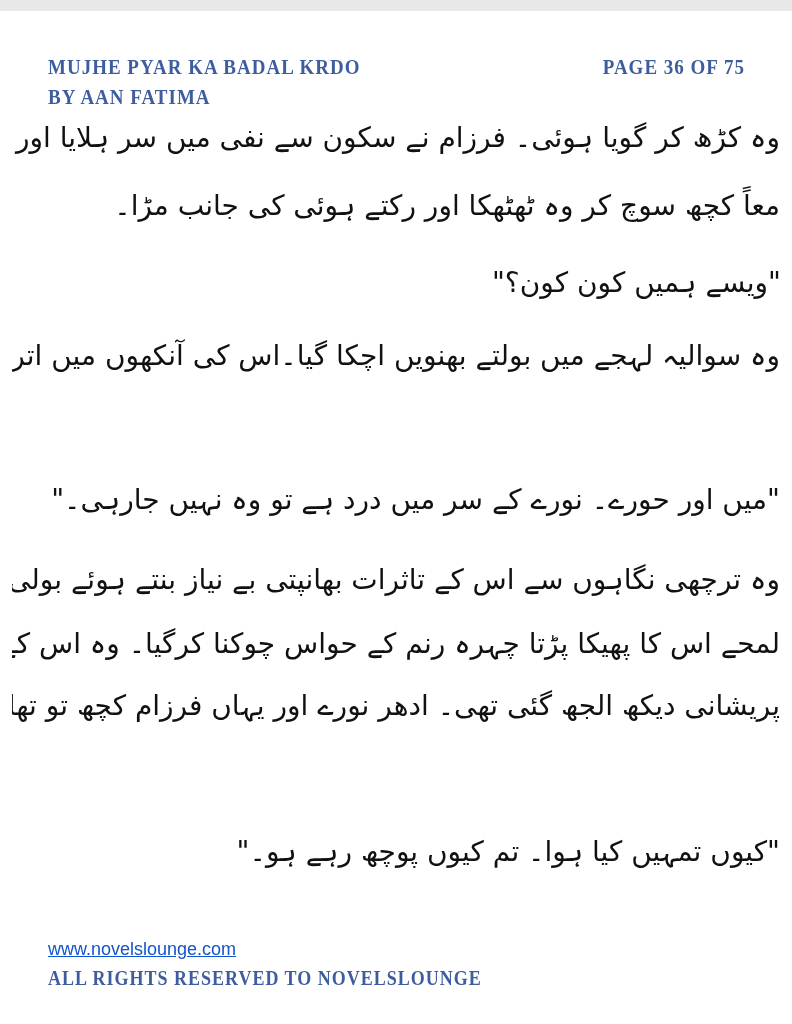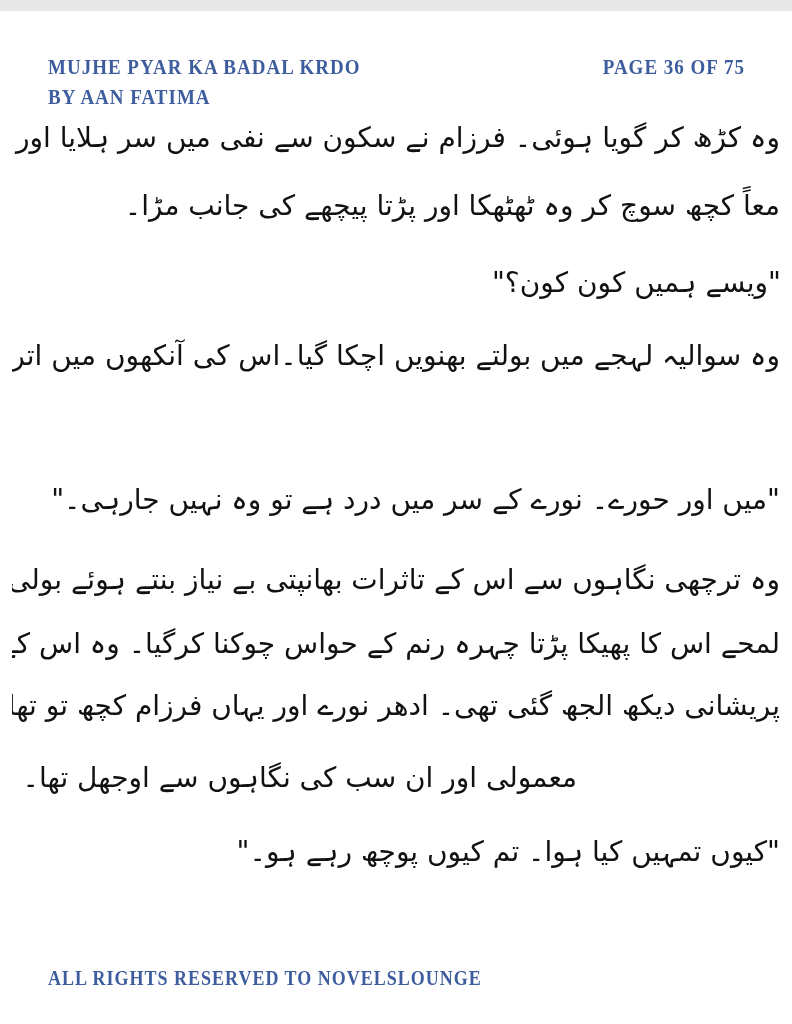--- a/index.html
+++ b/index.html
@@ -93,25 +93,25 @@
 </head>
 <body>
 
 <div class="page">
 
   <div class="hdr-line hdr-title">MUJHE PYAR KA BADAL KRDO</div>
   <div class="hdr-line hdr-byline">BY AAN FATIMA</div>
   <div class="hdr-line hdr-page">PAGE 36 OF 75</div>
 
   <div class="uline l0" lang="ur" dir="rtl">وہ کڑھ کر گویا ہوئی۔ فرزام نے سکون سے نفی میں سر ہلایا اور آگے کی جانب بڑھا</div>
-  <div class="uline l1" lang="ur" dir="rtl">معاً کچھ سوچ کر وہ ٹھٹھکا اور پڑتا پیچھے کی جانب مڑا۔</div>
+  <div class="uline l1" lang="ur" dir="rtl">معاً کچھ سوچ کر وہ ٹھٹھکا اور رکتے ہوئی کی جانب مڑا۔</div>
   <div class="uline l2" lang="ur" dir="rtl">"ویسے ہمیں کون کون؟"</div>
   <div class="uline l3" lang="ur" dir="rtl">وہ سوالیہ لہجے میں بولتے بھنویں اچکا گیا۔اس کی آنکھوں میں اترتی الجھن کو رنم نے</div>
   <div class="uline l5" lang="ur" dir="rtl">"میں اور حورے۔ نورے کے سر میں درد ہے تو وہ نہیں جارہی۔"</div>
   <div class="uline l6" lang="ur" dir="rtl">وہ ترچھی نگاہوں سے اس کے تاثرات بھانپتی بے نیاز بنتے ہوئے بولی مگر اگلے ہی</div>
   <div class="uline l7" lang="ur" dir="rtl">لمحے اس کا پھیکا پڑتا چہرہ رنم کے حواس چوکنا کرگیا۔ وہ اس کے چہرے پہ پھیلتی</div>
   <div class="uline l8" lang="ur" dir="rtl">پریشانی دیکھ الجھ گئی تھی۔ ادھر نورے اور یہاں فرزام کچھ تو تھا جو نہایت غیر</div>
-  <div class="uline l9" lang="ur" dir="rtl">معمولی اور ان سب کی نگاہوں سے اوجھل تھا۔</div>
   <div class="uline l10" lang="ur" dir="rtl">"کیوں تمہیں کیا ہوا۔ تم کیوں پوچھ رہے ہو۔"</div>
 
+  <a class="ftr-link">www.novelslounge.com</a>
   <div class="ftr-rights">ALL RIGHTS RESERVED TO NOVELSLOUNGE</div>
 
 </div>
 
 </body></html>

